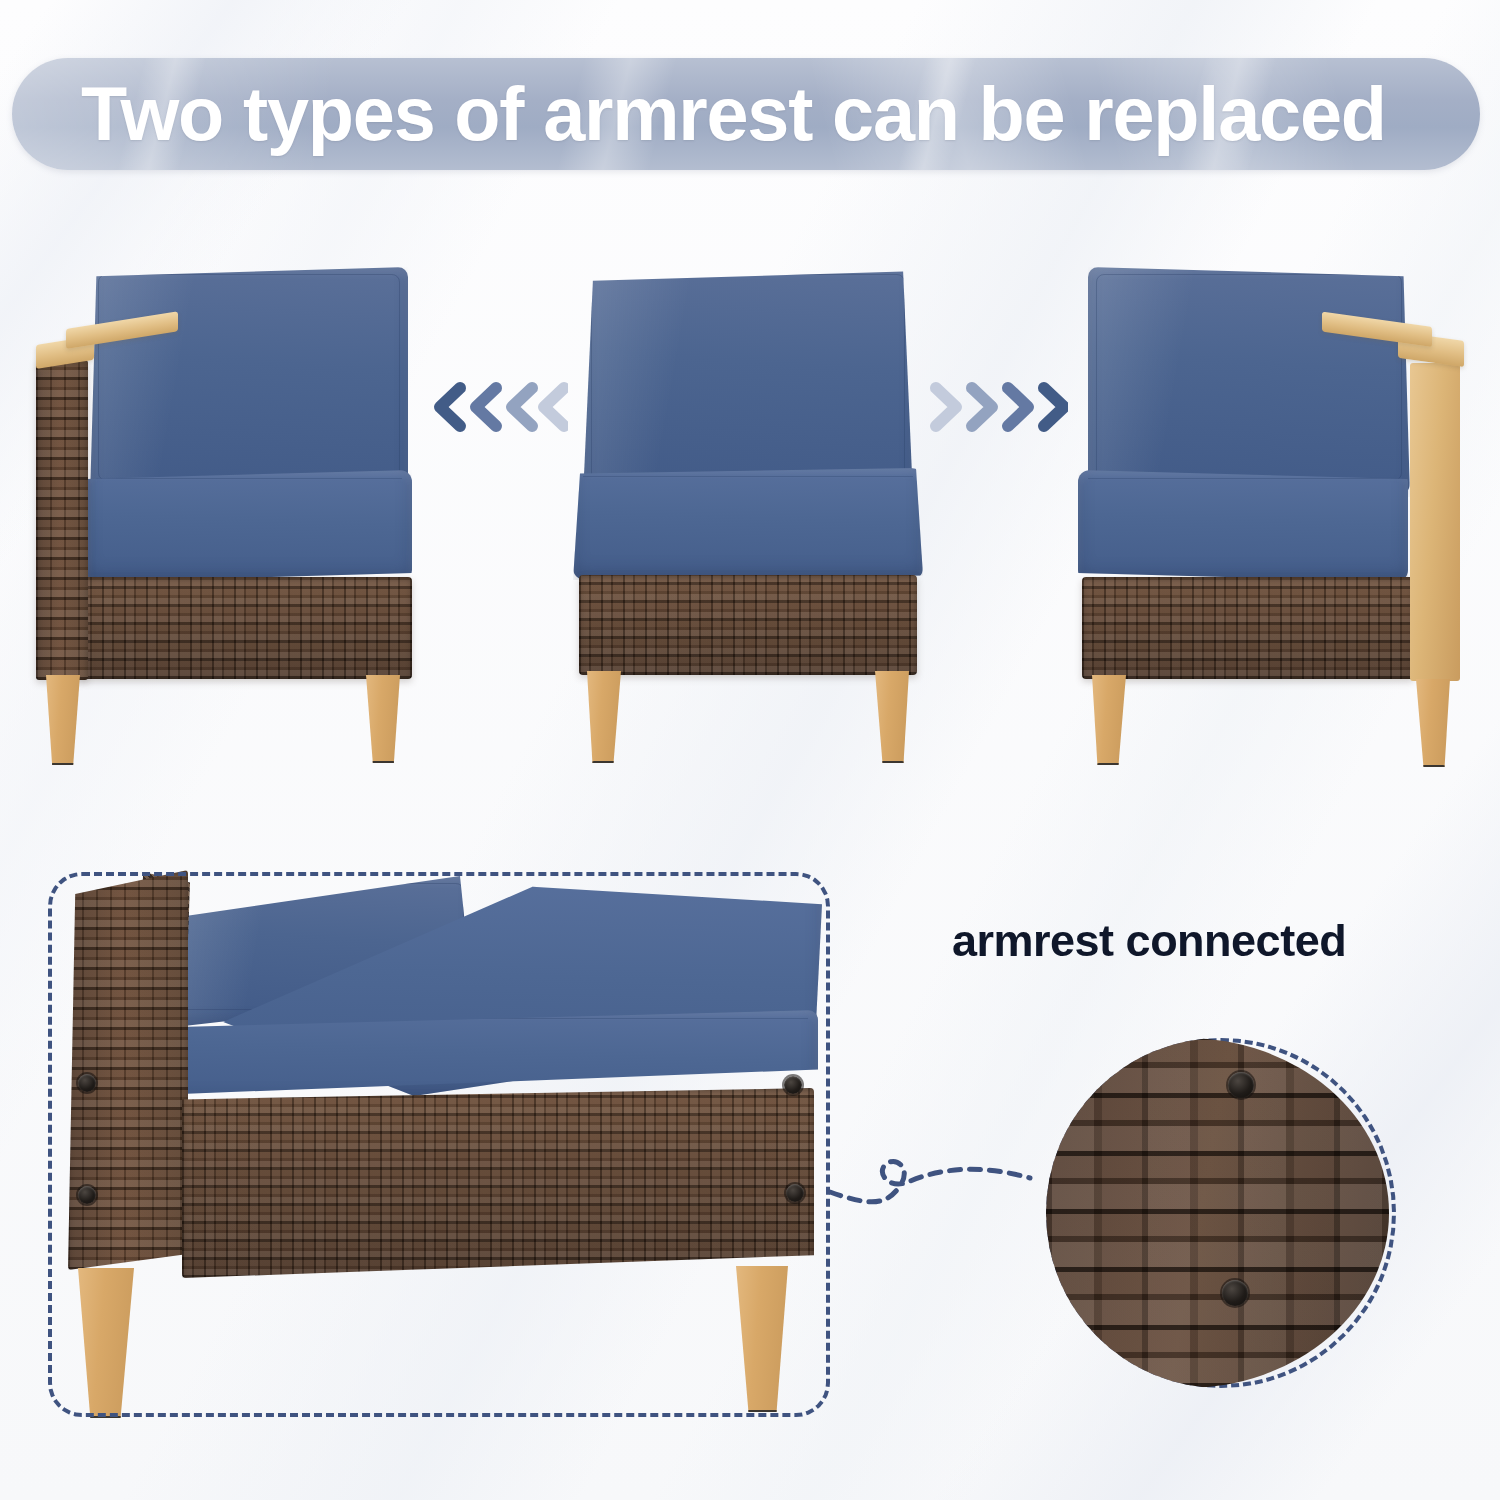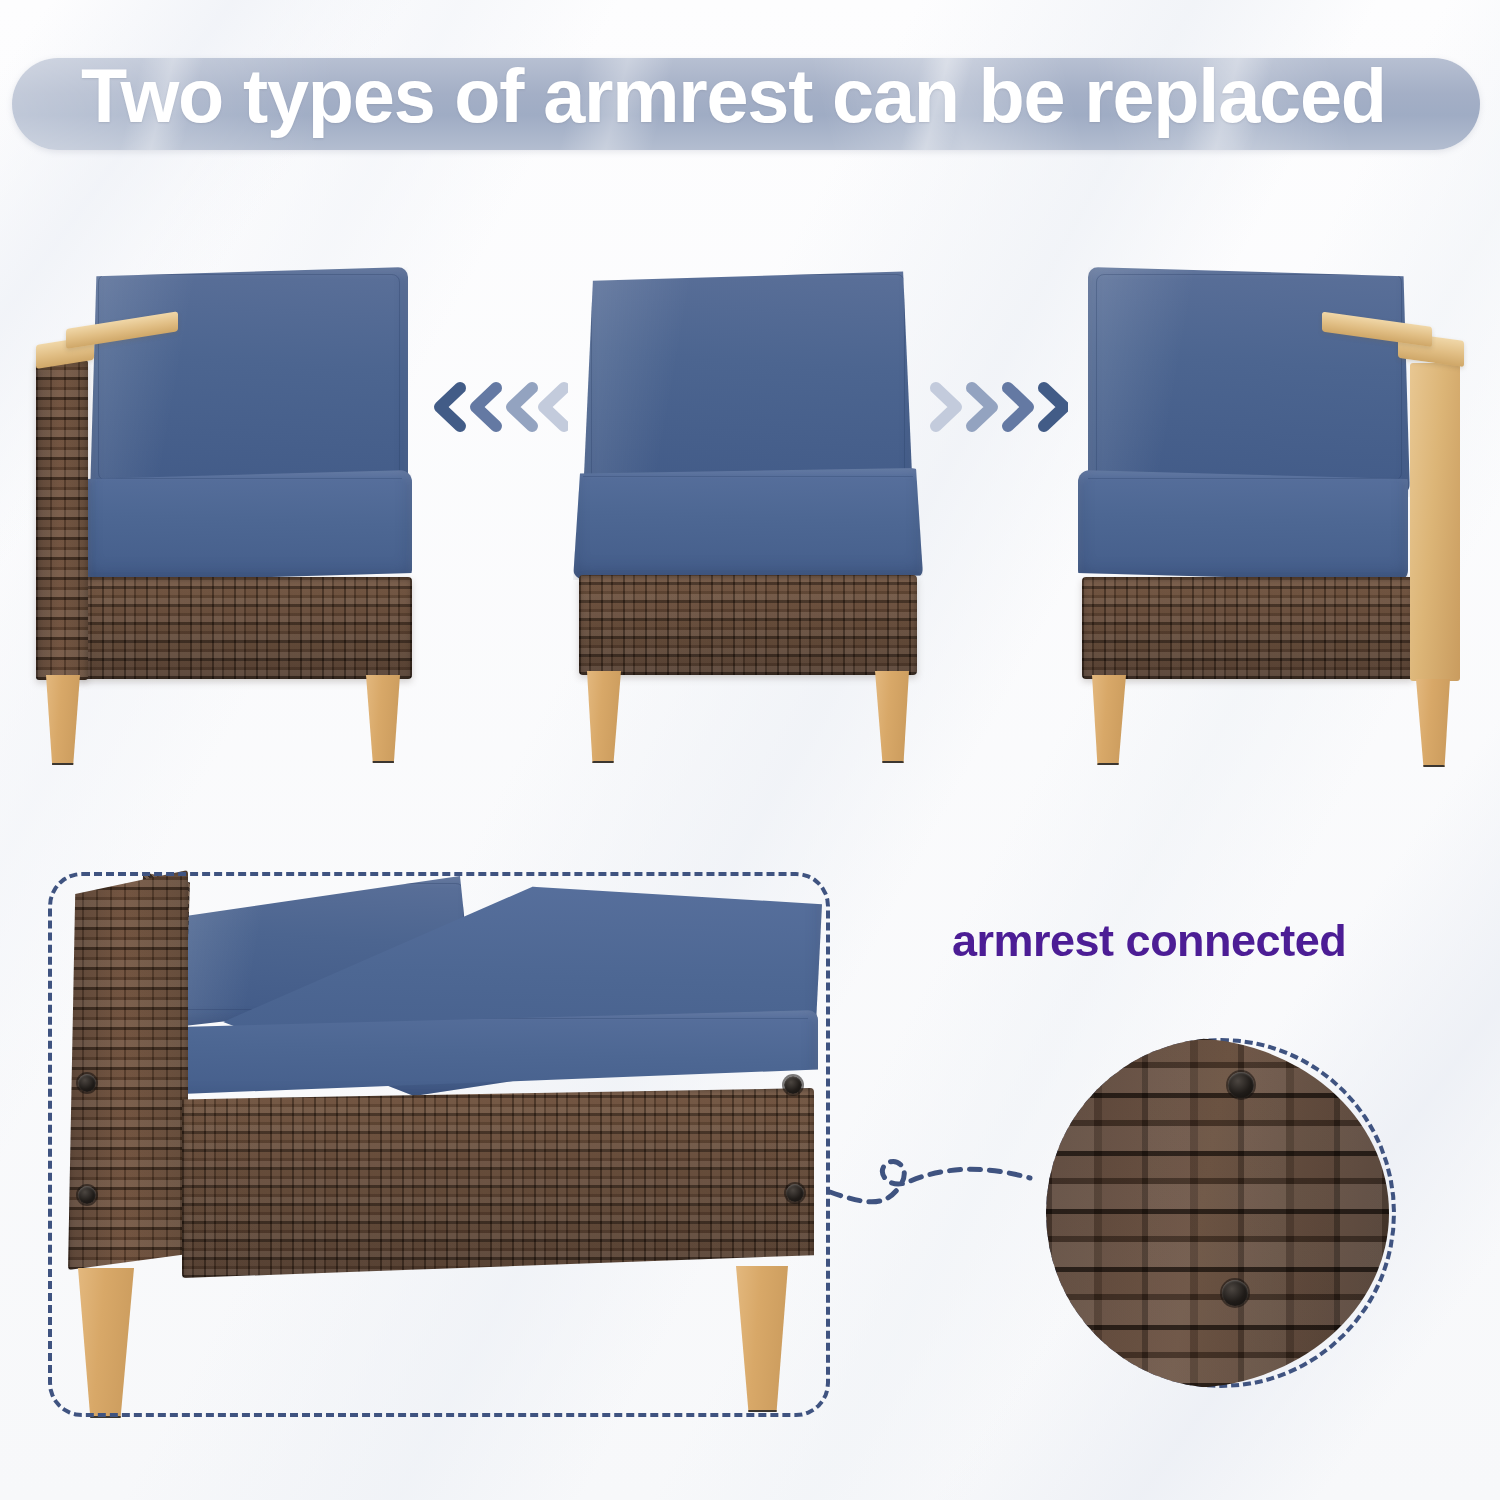--- a/index.html
+++ b/index.html
@@ -19,29 +19,29 @@
         linear-gradient(180deg,#fdfdfe 0%,#f7f8fa 100%);
   }
   #bg:after{content:"";position:absolute;inset:0;
       background:
         linear-gradient(126deg, rgba(255,255,255,0) 78%, rgba(236,239,245,.85) 86%, rgba(255,255,255,0) 93%),
         linear-gradient(126deg, rgba(255,255,255,0) 2%, rgba(237,240,246,.7) 9%, rgba(255,255,255,0) 16%);
   }
 
   
   #banner{
-    position:absolute;left:12px;top:58px;width:1468px;height:92px;
+    position:absolute;left:12px;top:58px;width:1468px;height:112px;
     border-radius:56px;
     background:
       linear-gradient(100deg, rgba(255,255,255,.35) 0%, rgba(255,255,255,0) 22%),
       linear-gradient(76deg, rgba(255,255,255,0) 55%, rgba(255,255,255,.30) 64%, rgba(255,255,255,0) 72%),
       linear-gradient(76deg, rgba(255,255,255,0) 74%, rgba(255,255,255,.22) 82%, rgba(255,255,255,0) 90%),
       linear-gradient(180deg,#b7c0d2 0%,#a4afc6 38%,#9facc4 62%,#b3bdd0 100%);
     box-shadow:0 2px 6px rgba(120,130,150,.18);
-    display:flex;align-items:flex-start;
+    display:flex;align-items:center;
     overflow:hidden;
   }
   #banner .streak{position:absolute;top:-30%;height:160%;width:60px;
      background:linear-gradient(90deg,rgba(255,255,255,0),rgba(255,255,255,.30),rgba(255,255,255,0));
      transform:rotate(14deg);}
   #banner-text{
     position:relative;z-index:2;
     color:#ffffff;
     font-size:76px;line-height:1;
     font-weight:bold;
@@ -155,21 +155,21 @@
         rgba(255,255,255,.03) 56px, rgba(255,255,255,.03) 96px),
       linear-gradient(100deg,#4a3326 0%,#5d4230 45%,#3e2b1f 100%);
   }
   .bolt{position:absolute;width:26px;height:26px;border-radius:50%;
     background:radial-gradient(circle at 38% 34%,#4c4641 0%,#201c19 55%,#100d0b 100%);
     box-shadow:0 0 0 2px rgba(20,16,14,.55), inset 0 1px 2px rgba(255,255,255,.25);}
 
   
   #armrest-label{
     position:absolute;left:952px;top:915px;
-    color:#4c1d95;font-size:45px;font-weight:bold;letter-spacing:-.5px;
+    color:#0f172a;font-size:45px;font-weight:bold;letter-spacing:-.5px;
     white-space:nowrap;
   }
 
   
   #connector{position:absolute;left:800px;top:1120px;width:300px;height:160px;}
 </style>
 </head>
 <body>
 
 <div id="bg"></div>

